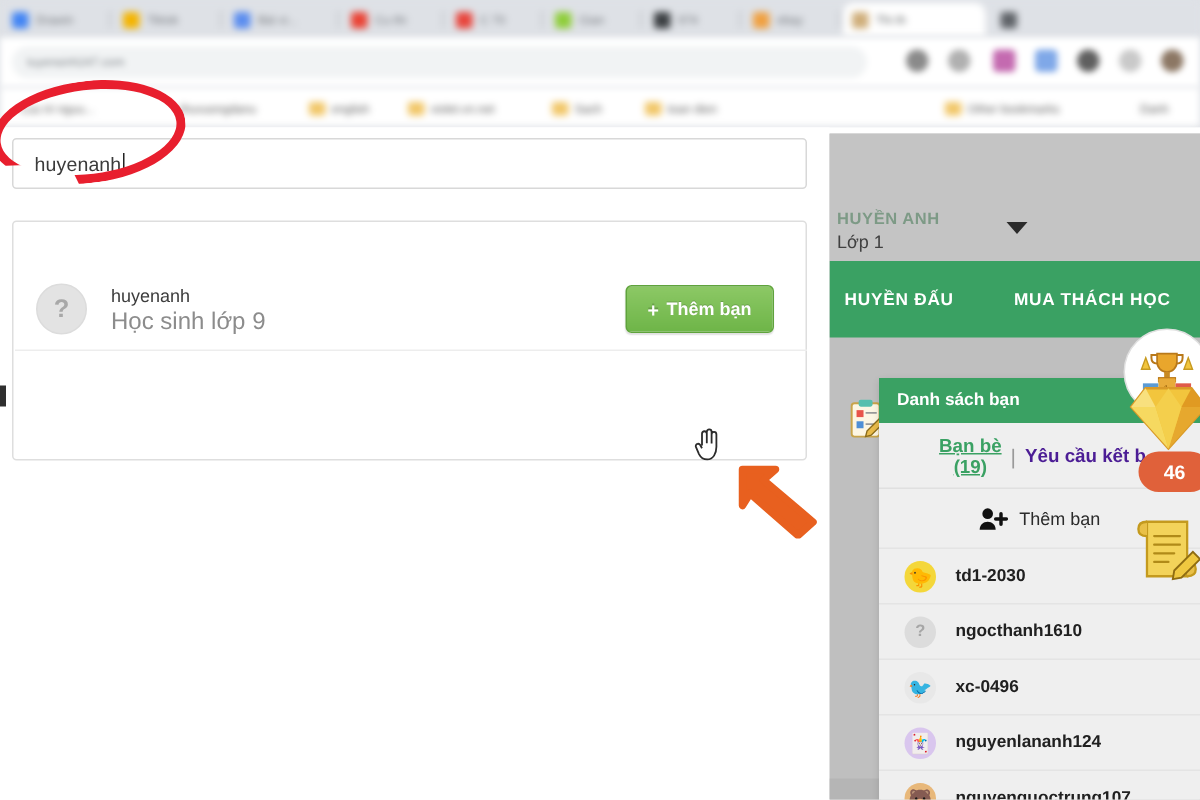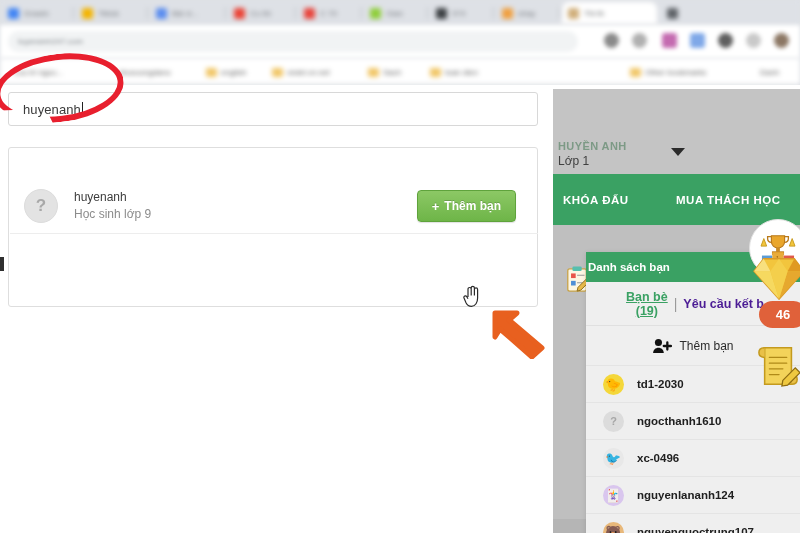--- a/index.html
+++ b/index.html
@@ -115,21 +115,21 @@
   }
   .avatar-q {
     width: 34px; height: 34px; border-radius: 50%;
     background: #e3e3e3; border: 1px solid #dcdcdc;
     display: flex; align-items: center; justify-content: center;
     color: #a8a8a8; font-size: 17px; font-weight: 700;
     flex: 0 0 auto;
   }
   .friend-meta { margin-left: 16px; }
   .friend-name { font-size: 12px; color: #3d3d3d; line-height: 16px; }
-  .friend-sub { font-size: 12px; color: #8c8c8c; line-height: 15px; margin-top: 2px; }
+  .friend-sub { font-size: 16px; color: #8c8c8c; line-height: 15px; margin-top: 2px; }
 
   .add-btn {
     position: absolute; right: 22px; top: 12px;
     height: 32px; padding: 0 14px;
     background: linear-gradient(#8cc865, #6eb548);
     border: 1px solid #5fa33c; border-radius: 4px;
     color: #fff; font-size: 12px; font-weight: 700;
     display: flex; align-items: center; gap: 5px;
     box-shadow: 0 1px 1px rgba(0,0,0,.12);
     cursor: pointer;
@@ -206,21 +206,21 @@
 
   .friends-panel {
     position: absolute; left: 33px; top: 163px; width: 214px; height: 285px;
     background: #efefef;
     box-shadow: 0 1px 5px rgba(0,0,0,.12);
     overflow: hidden;
     z-index: 8;
   }
   .fp-header {
     height: 30px; background: #3aa163;
-    display: flex; align-items: center; padding-left: 2px;
+    display: flex; align-items: center; padding-left: 12px;
   }
   .fp-title { color: #fff; font-size: 11.5px; font-weight: 700; }
 
   .fp-tabs {
     height: 44px; background: #efefef;
     display: flex; align-items: center; justify-content: center;
     border-bottom: 1px solid #e0e0e0;
     gap: 6px; padding-left: 4px;
   }
   .fp-tab-active {
@@ -411,21 +411,21 @@
 
   <div class="right-pane">
 
     <div class="app-userbar">
       <div class="app-user-name">HUYỀN ANH</div>
       <div class="app-user-class">Lớp 1</div>
       <div class="chev"></div>
     </div>
 
     <div class="app-navbar">
-      <div class="nav-item a">KHÓA ĐẤU</div>
+      <div class="nav-item a">HUYỀN ĐẤU</div>
       <div class="nav-item b">MUA THÁCH HỌC</div>
     </div>
 
     <div class="trophy-circle">
       <svg viewBox="0 0 40 36" width="38" height="34">
         <polygon points="5,8 8,16 2,16" fill="#f2c53d" stroke="#c79a20" stroke-width="1"></polygon>
         <polygon points="35,8 38,16 32,16" fill="#f2c53d" stroke="#c79a20" stroke-width="1"></polygon>
         <path d="M13 5h14v6a7 7 0 0 1-14 0z" fill="#e9a62c" stroke="#b9791a" stroke-width="1.2"></path>
         <path d="M13 6h-4v2c0 3 2 4 4 4M27 6h4v2c0 3-2 4-4 4" fill="none" stroke="#b9791a" stroke-width="1.4"></path>
         <rect x="18" y="18" width="4" height="4" fill="#c98a22"></rect>

